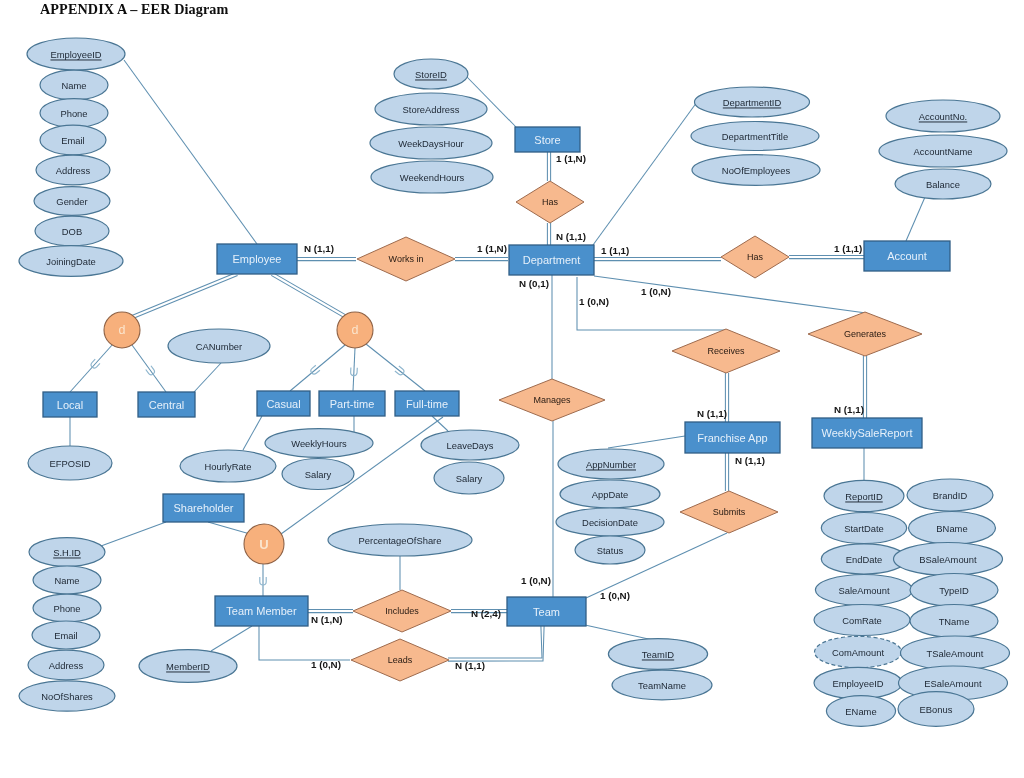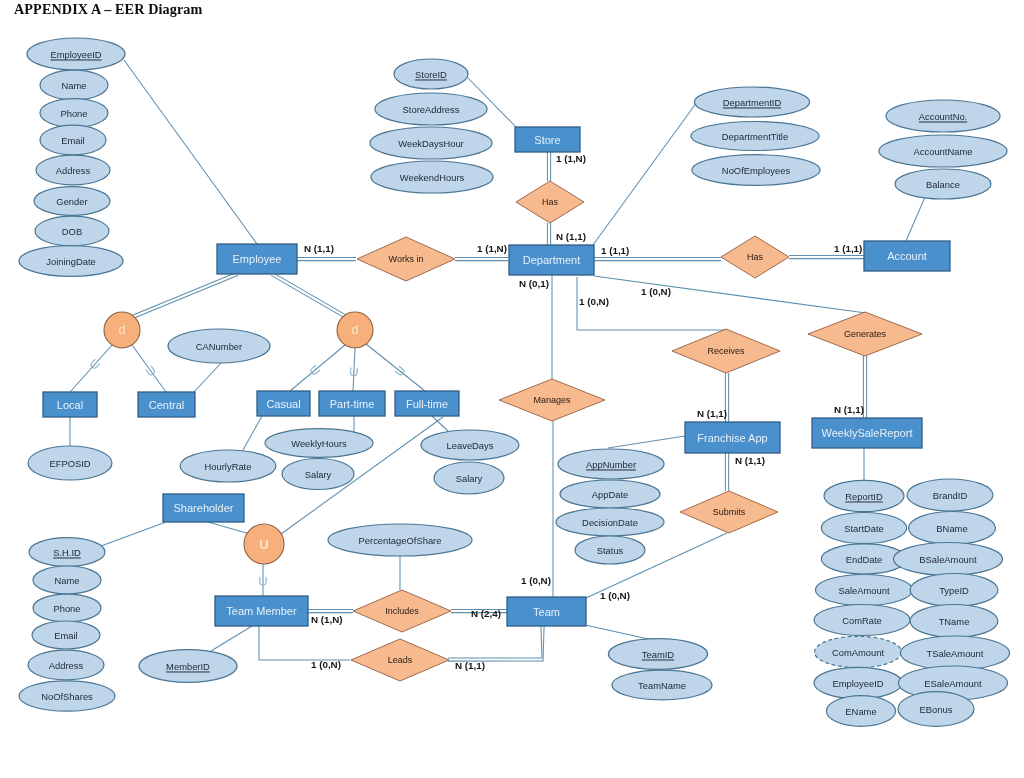--- a/index.html
+++ b/index.html
@@ -1,19 +1,19 @@
 <!DOCTYPE html>
 <html><head>
 <meta charset="utf-8">
 <title>APPENDIX A - EER Diagram</title>
 <style>
   html,body{margin:0;padding:0;background:#ffffff;}
   body{width:1024px;height:778px;overflow:hidden;position:relative;
        font-family:"Liberation Sans",sans-serif;}
-  #page-title{position:absolute;left:14px;top:1px;font-family:"Liberation Serif",serif;
+  #page-title{position:absolute;left:40px;top:1px;font-family:"Liberation Serif",serif;
               font-weight:bold;font-size:14.2px;color:#0d0d0d;letter-spacing:.1px;}
   svg#diagram{position:absolute;left:0;top:0;}
   text{font-family:"Liberation Sans",sans-serif;}
   .ent-box{fill:#4A90CC;stroke:#305E86;stroke-width:1.3;}
   .ent-label{fill:#E6F0FA;font-size:11px;text-anchor:middle;dominant-baseline:central;}
   .rel-shape{fill:#F7B98E;stroke:#9E6B4E;stroke-width:1;}
   .rel-label{fill:#261a12;font-size:9px;text-anchor:middle;dominant-baseline:central;}
   .attr-ell{fill:#BFD5EA;stroke:#4A7694;stroke-width:1.2;}
   .attr-ell.derived{stroke-dasharray:4 2.5;}
   .attr-label{fill:#1d2733;font-size:9.4px;text-anchor:middle;dominant-baseline:central;}

